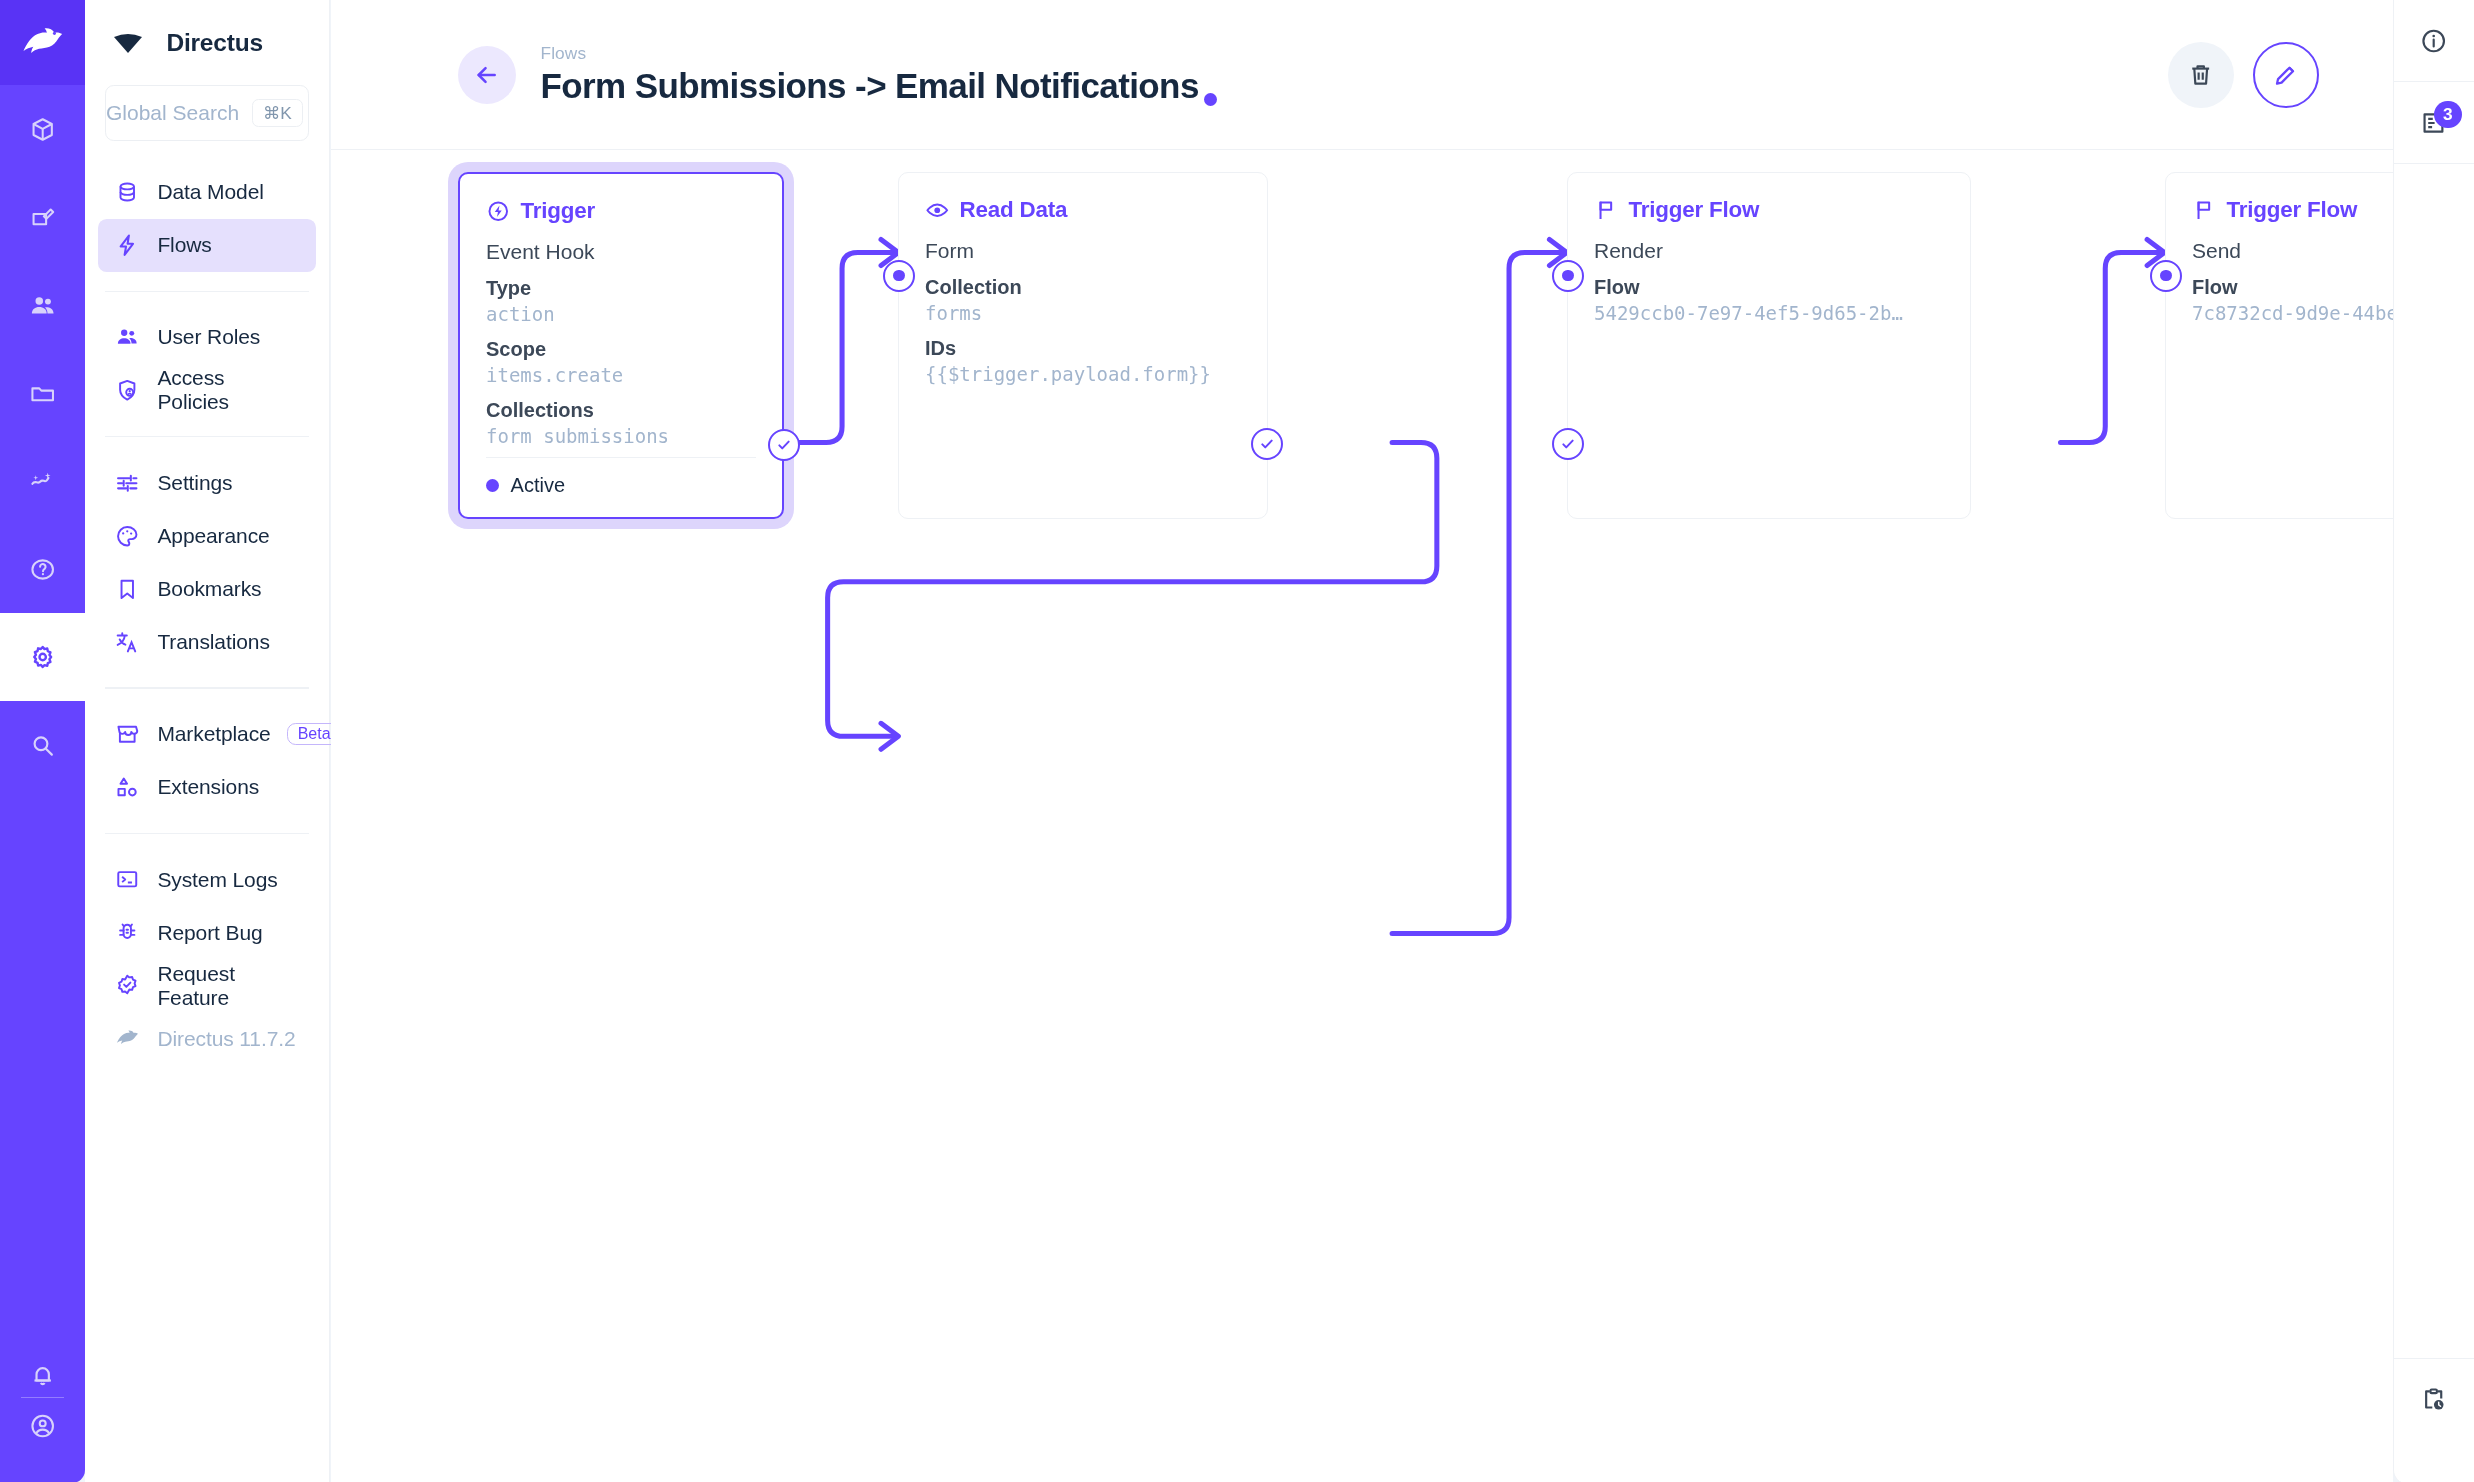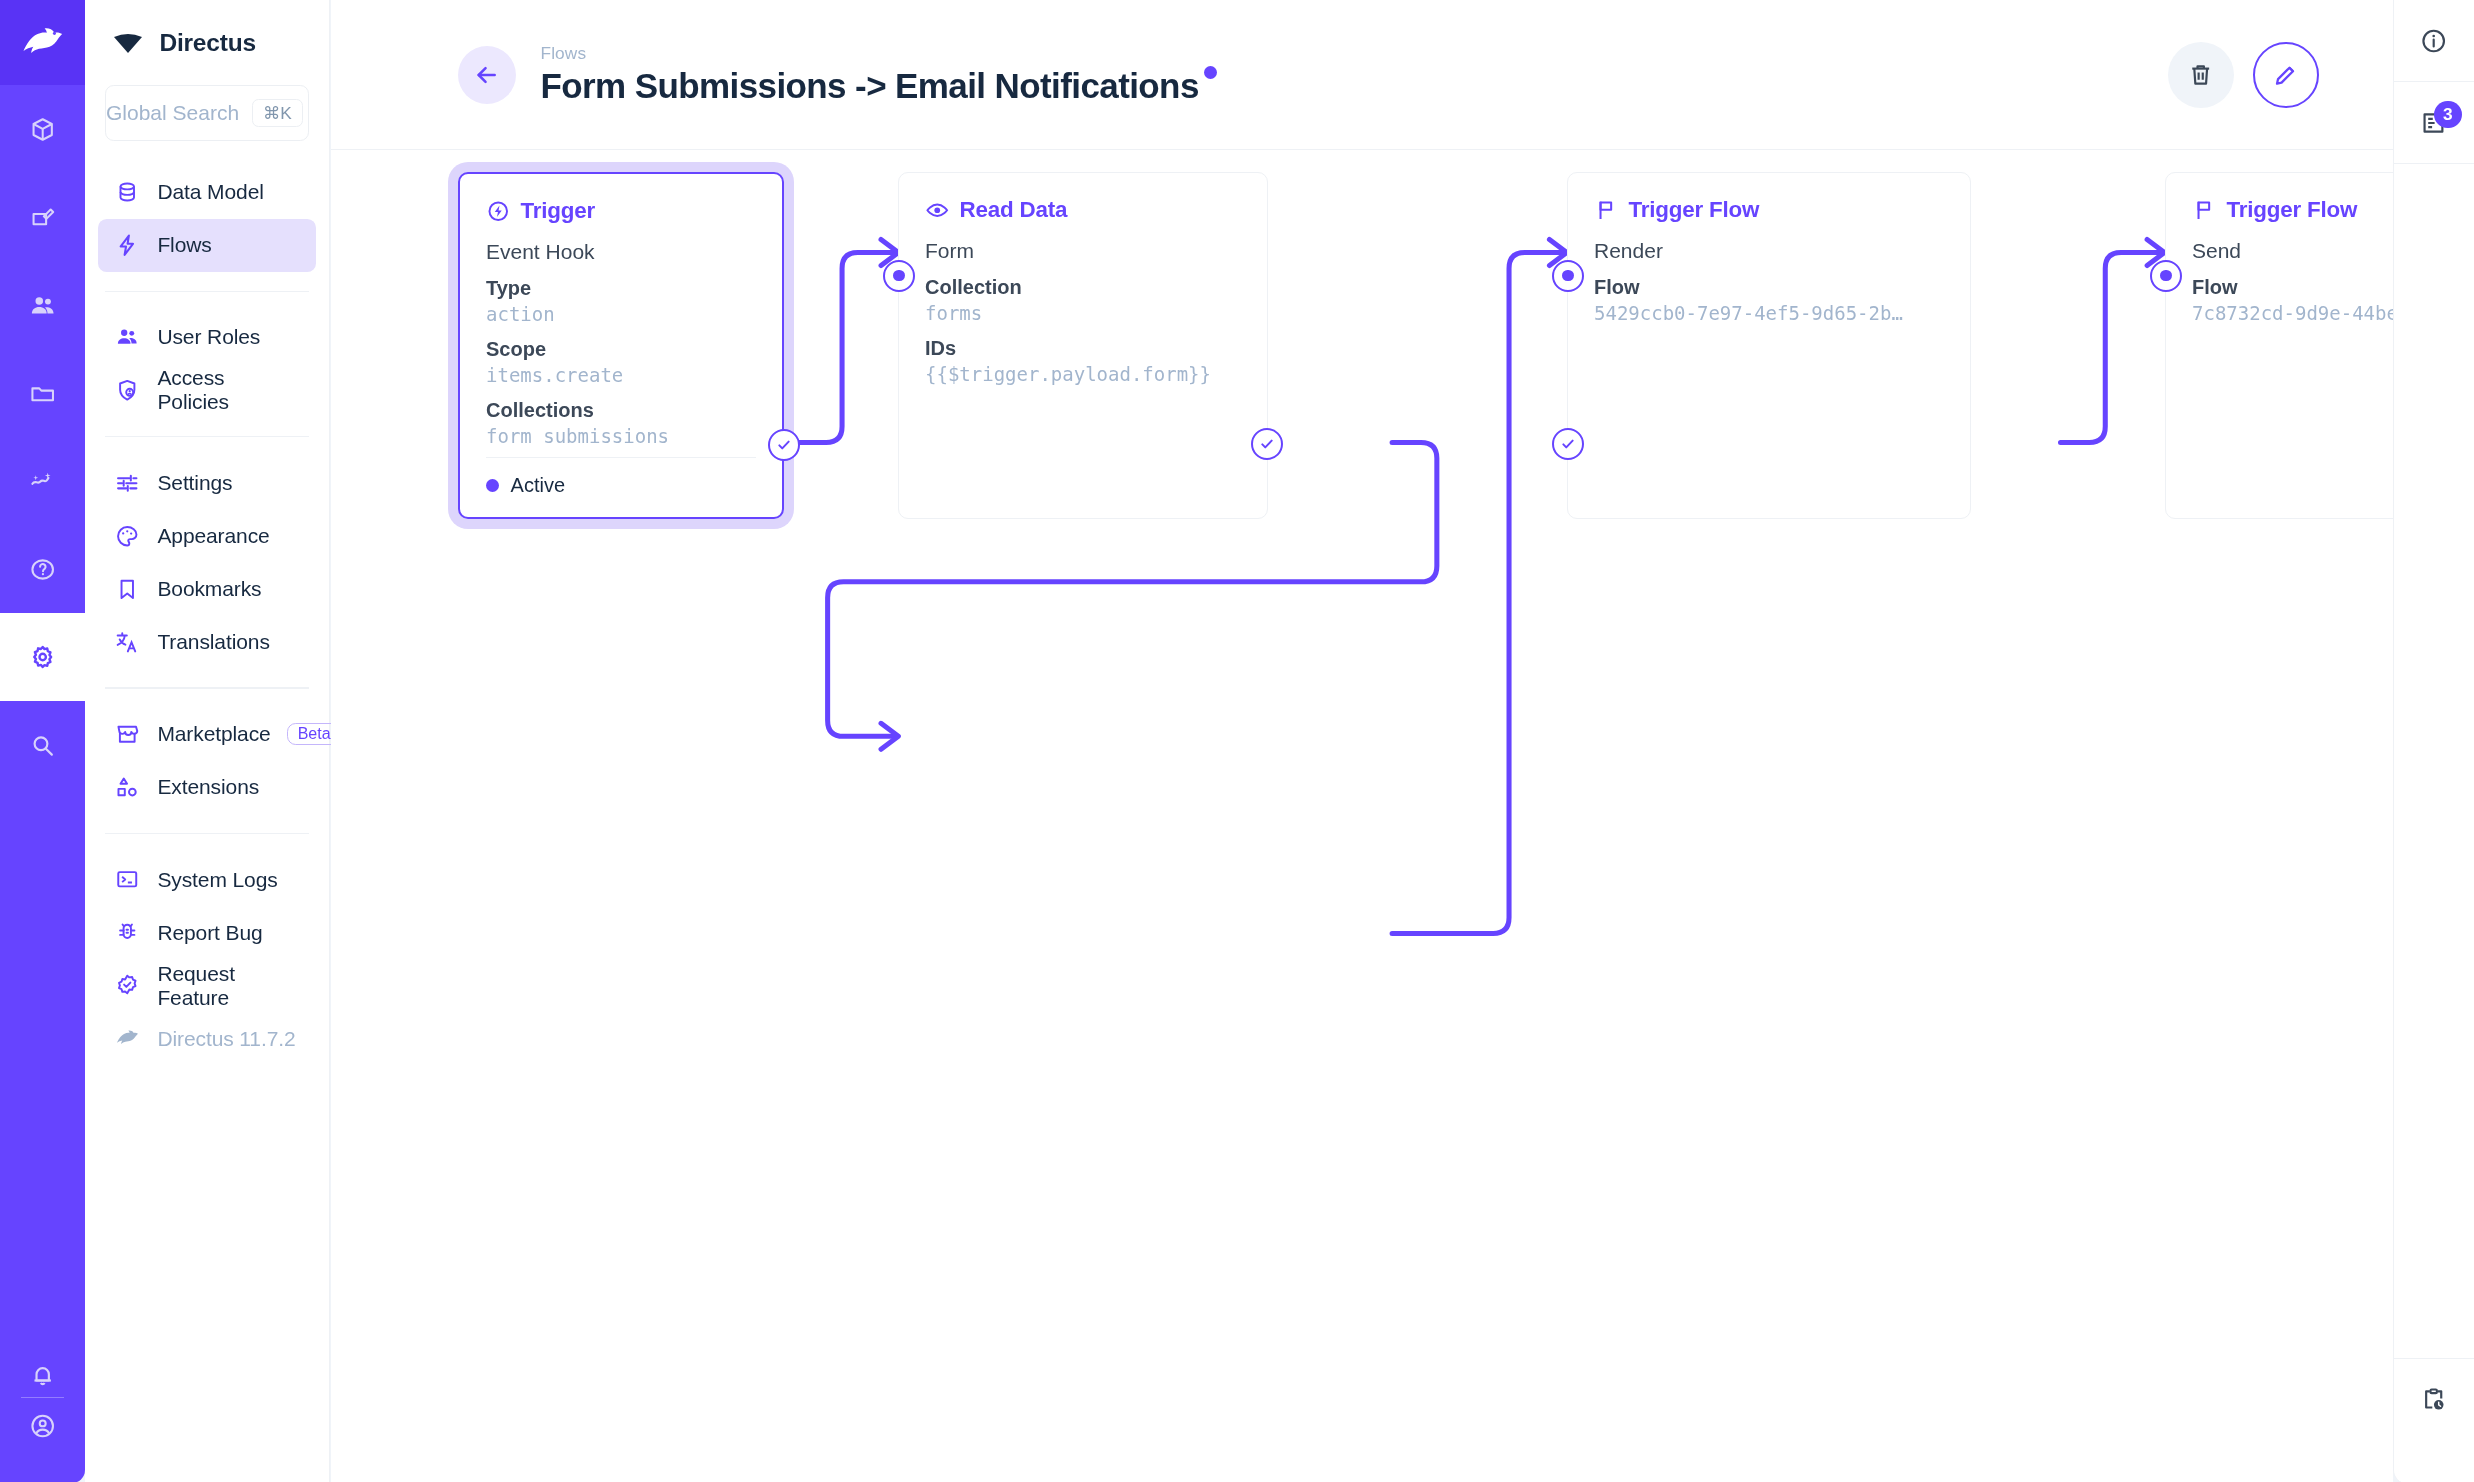--- a/index.html
+++ b/index.html
@@ -36,21 +36,21 @@
 
   
   #nav-sidebar {
     position: absolute; left: 85px; top: 0;
     width: 245px; height: 1483px;
     background: #ffffff;
     border-right: 1.4px solid #eef1f5;
   }
   .nav-brand {
     height: 85px; display: flex; align-items: center;
-    padding-left: 27.4px; gap: 15px;
+    padding-left: 27.4px; gap: 22px;
   }
   .nav-brand-text { font-size: 24.5px; font-weight: 600; color: #172940; letter-spacing: -0.2px; }
   .search-wrap { padding: 0 20px; }
   .search-box {
     height: 56px; border: 1.4px solid #eceff3; border-radius: 8.7px;
     display: flex; align-items: center; gap: 13px;
   }
   .search-placeholder { font-size: 21px; color: #a2b5cd; }
   .search-kbd {
     border: 1.4px solid #eceff3; border-radius: 6.5px;
@@ -82,21 +82,21 @@
   }
   .back-btn {
     width: 58px; height: 58px; border-radius: 50%;
     background: #ece8fe; margin-left: 127px;
     display:flex; align-items:center; justify-content:center;
   }
   .title-block { margin-left: 24.5px; }
   .breadcrumb { font-size: 17.3px; color: #a2b5cd; margin-bottom: 2.9px; letter-spacing: 0.1px; }
   .page-title {
     font-size: 35px; font-weight: 700; color: #172940;
-    letter-spacing: -0.6px; display: flex; align-items: flex-start; gap: 5px;
+    letter-spacing: -0.6px; display: flex; align-items: flex-end; gap: 5px;
   }
   .title-dot { width: 13px; height: 13px; border-radius: 50%; background: #6644ff; }
   .header-actions { margin-left: auto; display: flex; align-items: center; gap: 19px; margin-right: 74px; }
   .circ-btn { width: 66px; height: 66px; border-radius: 50%; display:flex; align-items:center; justify-content:center; }
   .circ-btn.ghost { background: #f0f4f9; }
   .circ-btn.outline { border: 2.2px solid #6644ff; background: #ffffff; }
 
   
   #right-rail {
     position: absolute; right: 0; top: 0;

